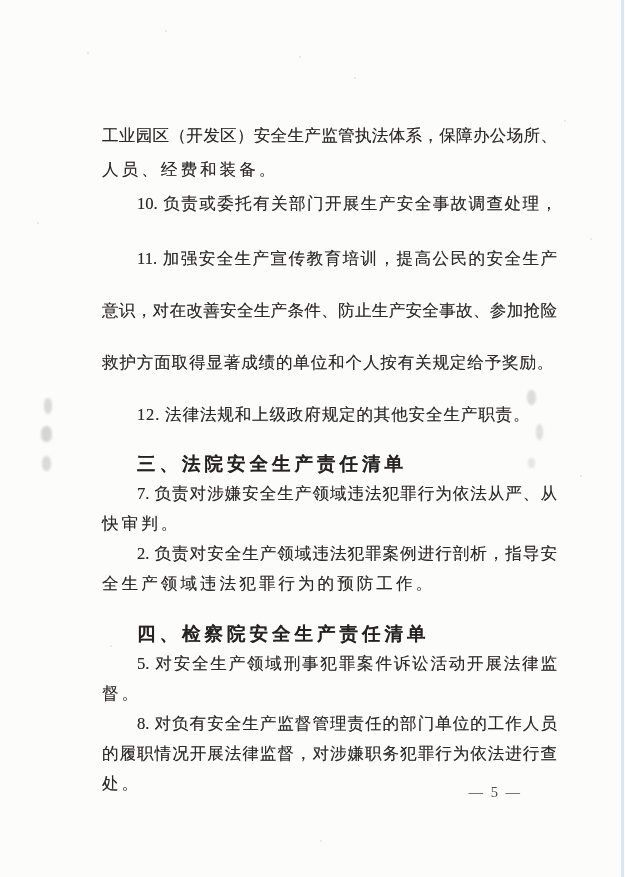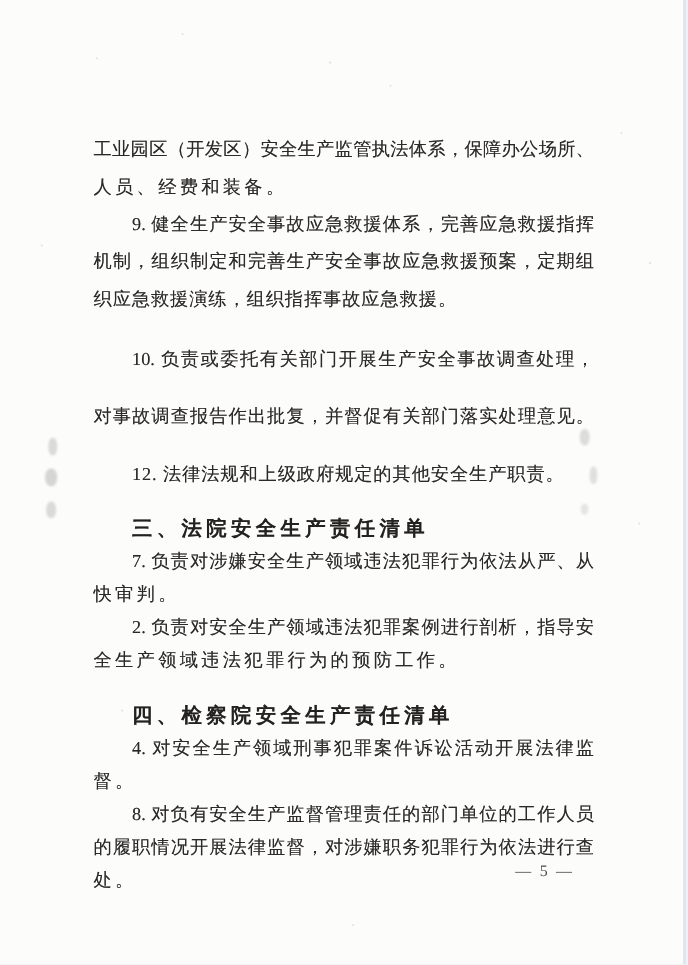--- a/index.html
+++ b/index.html
@@ -10,21 +10,21 @@
     overflow:hidden;
     font-family:"Liberation Serif","DejaVu Serif",serif;
   }
   
   .scan-edge{
     position:absolute;top:0;right:1px;width:3px;height:877px;
     background:#dbe6f2;
   }
   
   .textblock{
-    position:absolute;left:85px;top:119px;width:455px;
+    position:absolute;left:102px;top:119px;width:455px;
     color:#2b2a26;
     text-shadow:0 0 0.5px rgba(43,42,38,0.5);
   }
   .para{margin:0;}
   .line{
     font-size:16.6px;
     letter-spacing:0.8px;
     line-height:30px;
     white-space:normal;
   }
@@ -84,47 +84,46 @@
   <div class="speck" style="left:580px;top:475px"></div>
   <div class="speck" style="left:110px;top:645px"></div>
   <div class="speck" style="left:320px;top:840px"></div>
 
   <main class="textblock" id="doc">
       <div class="para">
         <div class="line fill">工业园区（开发区）安全生产监管执法体系，保障办公场所、</div>
         <div class="line loose">人员、经费和装备。</div>
       </div>
       <div class="para">
-        <div class="line fill indent">9. 健全生产安全事故应急救援体系，完善应急救援指挥</div>
-        <div class="line fill">机制，组织制定和完善生产安全事故应急救援预案，定期组</div>
-        <div class="line">织应急救援演练，组织指挥事故应急救援。</div>
+        <div class="line fill indent">10. 负责或委托有关部门开展生产安全事故调查处理，</div>
       </div>
       <div class="para">
-        <div class="line fill indent">10. 负责或委托有关部门开展生产安全事故调查处理，</div>
-        <div class="line fill">对事故调查报告作出批复，并督促有关部门落实处理意见。</div>
+        <div class="line fill indent">11. 加强安全生产宣传教育培训，提高公民的安全生产</div>
+        <div class="line fill">意识，对在改善安全生产条件、防止生产安全事故、参加抢险</div>
+        <div class="line">救护方面取得显著成绩的单位和个人按有关规定给予奖励。</div>
       </div>
       <div class="para">
         <div class="line indent">12. 法律法规和上级政府规定的其他安全生产职责。</div>
       </div>
       <div class="para h">
         <div class="line indent">三、法院安全生产责任清单</div>
       </div>
       <div class="para">
         <div class="line fill indent">7. 负责对涉嫌安全生产领域违法犯罪行为依法从严、从</div>
         <div class="line loose">快审判。</div>
       </div>
       <div class="para">
         <div class="line fill indent">2. 负责对安全生产领域违法犯罪案例进行剖析，指导安</div>
         <div class="line loose">全生产领域违法犯罪行为的预防工作。</div>
       </div>
       <div class="para h">
         <div class="line indent">四、检察院安全生产责任清单</div>
       </div>
       <div class="para">
-        <div class="line fill indent">4. 对安全生产领域刑事犯罪案件诉讼活动开展法律监</div>
+        <div class="line fill indent">5. 对安全生产领域刑事犯罪案件诉讼活动开展法律监</div>
         <div class="line loose">督。</div>
       </div>
       <div class="para">
         <div class="line fill indent">8. 对负有安全生产监督管理责任的部门单位的工作人员</div>
         <div class="line fill">的履职情况开展法律监督，对涉嫌职务犯罪行为依法进行查</div>
         <div class="line loose">处。</div>
       </div>
     </main>
 
   <div class="pagenum">— 5 —</div>

